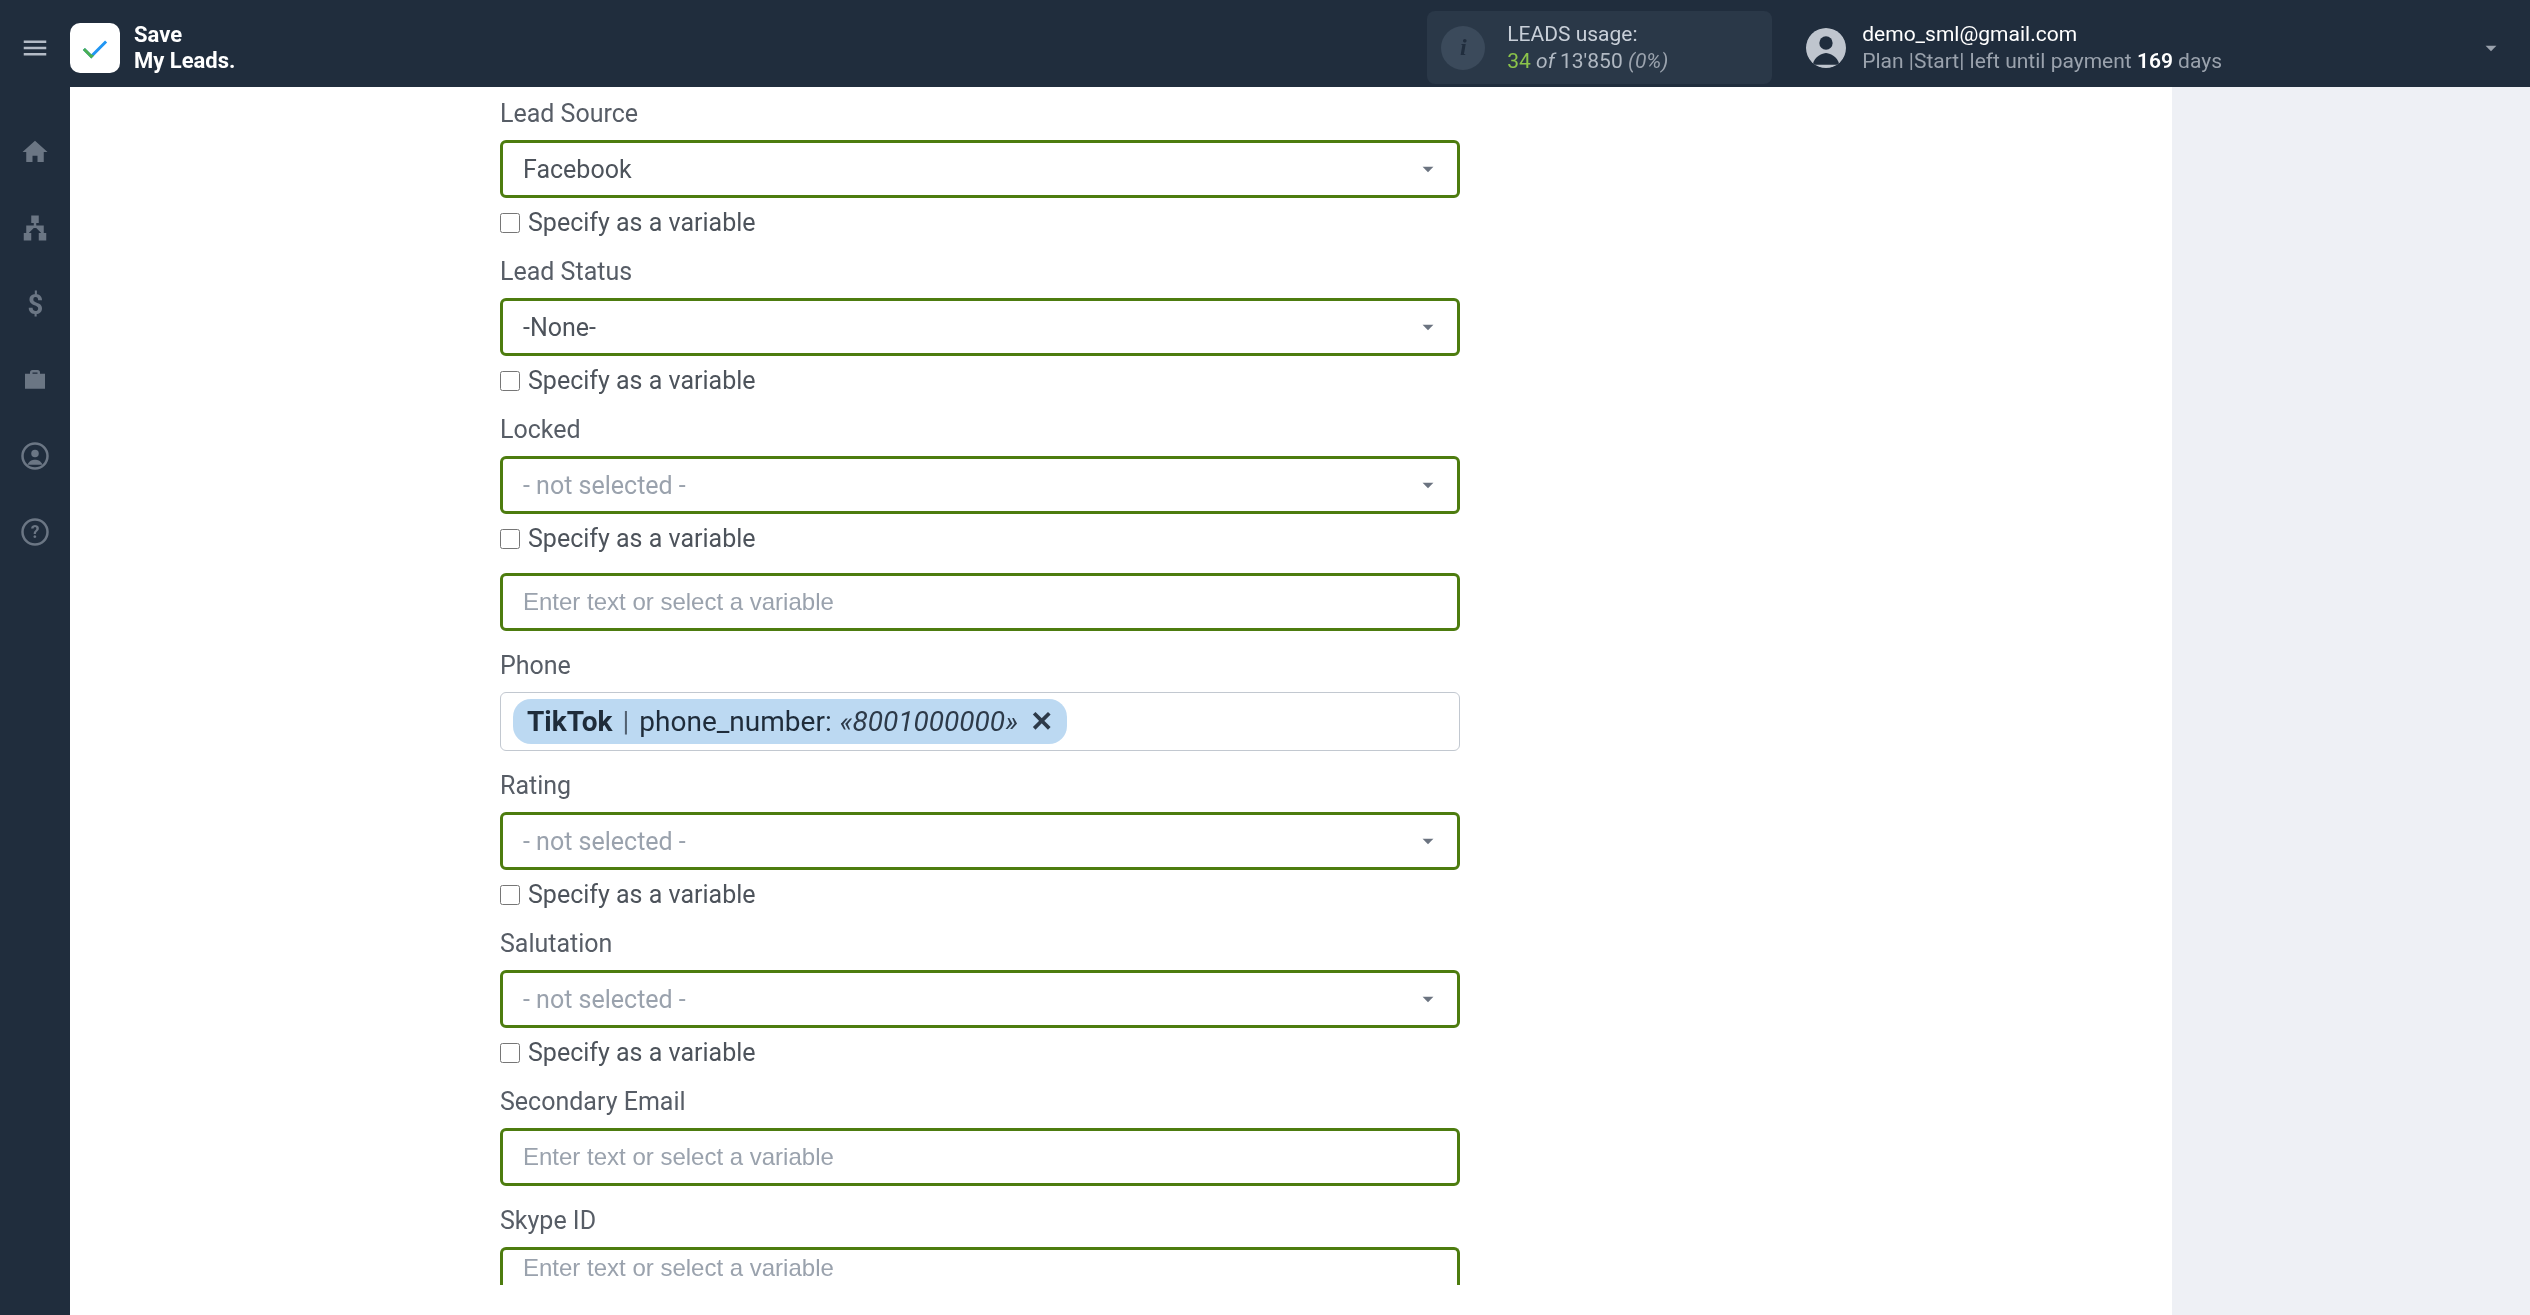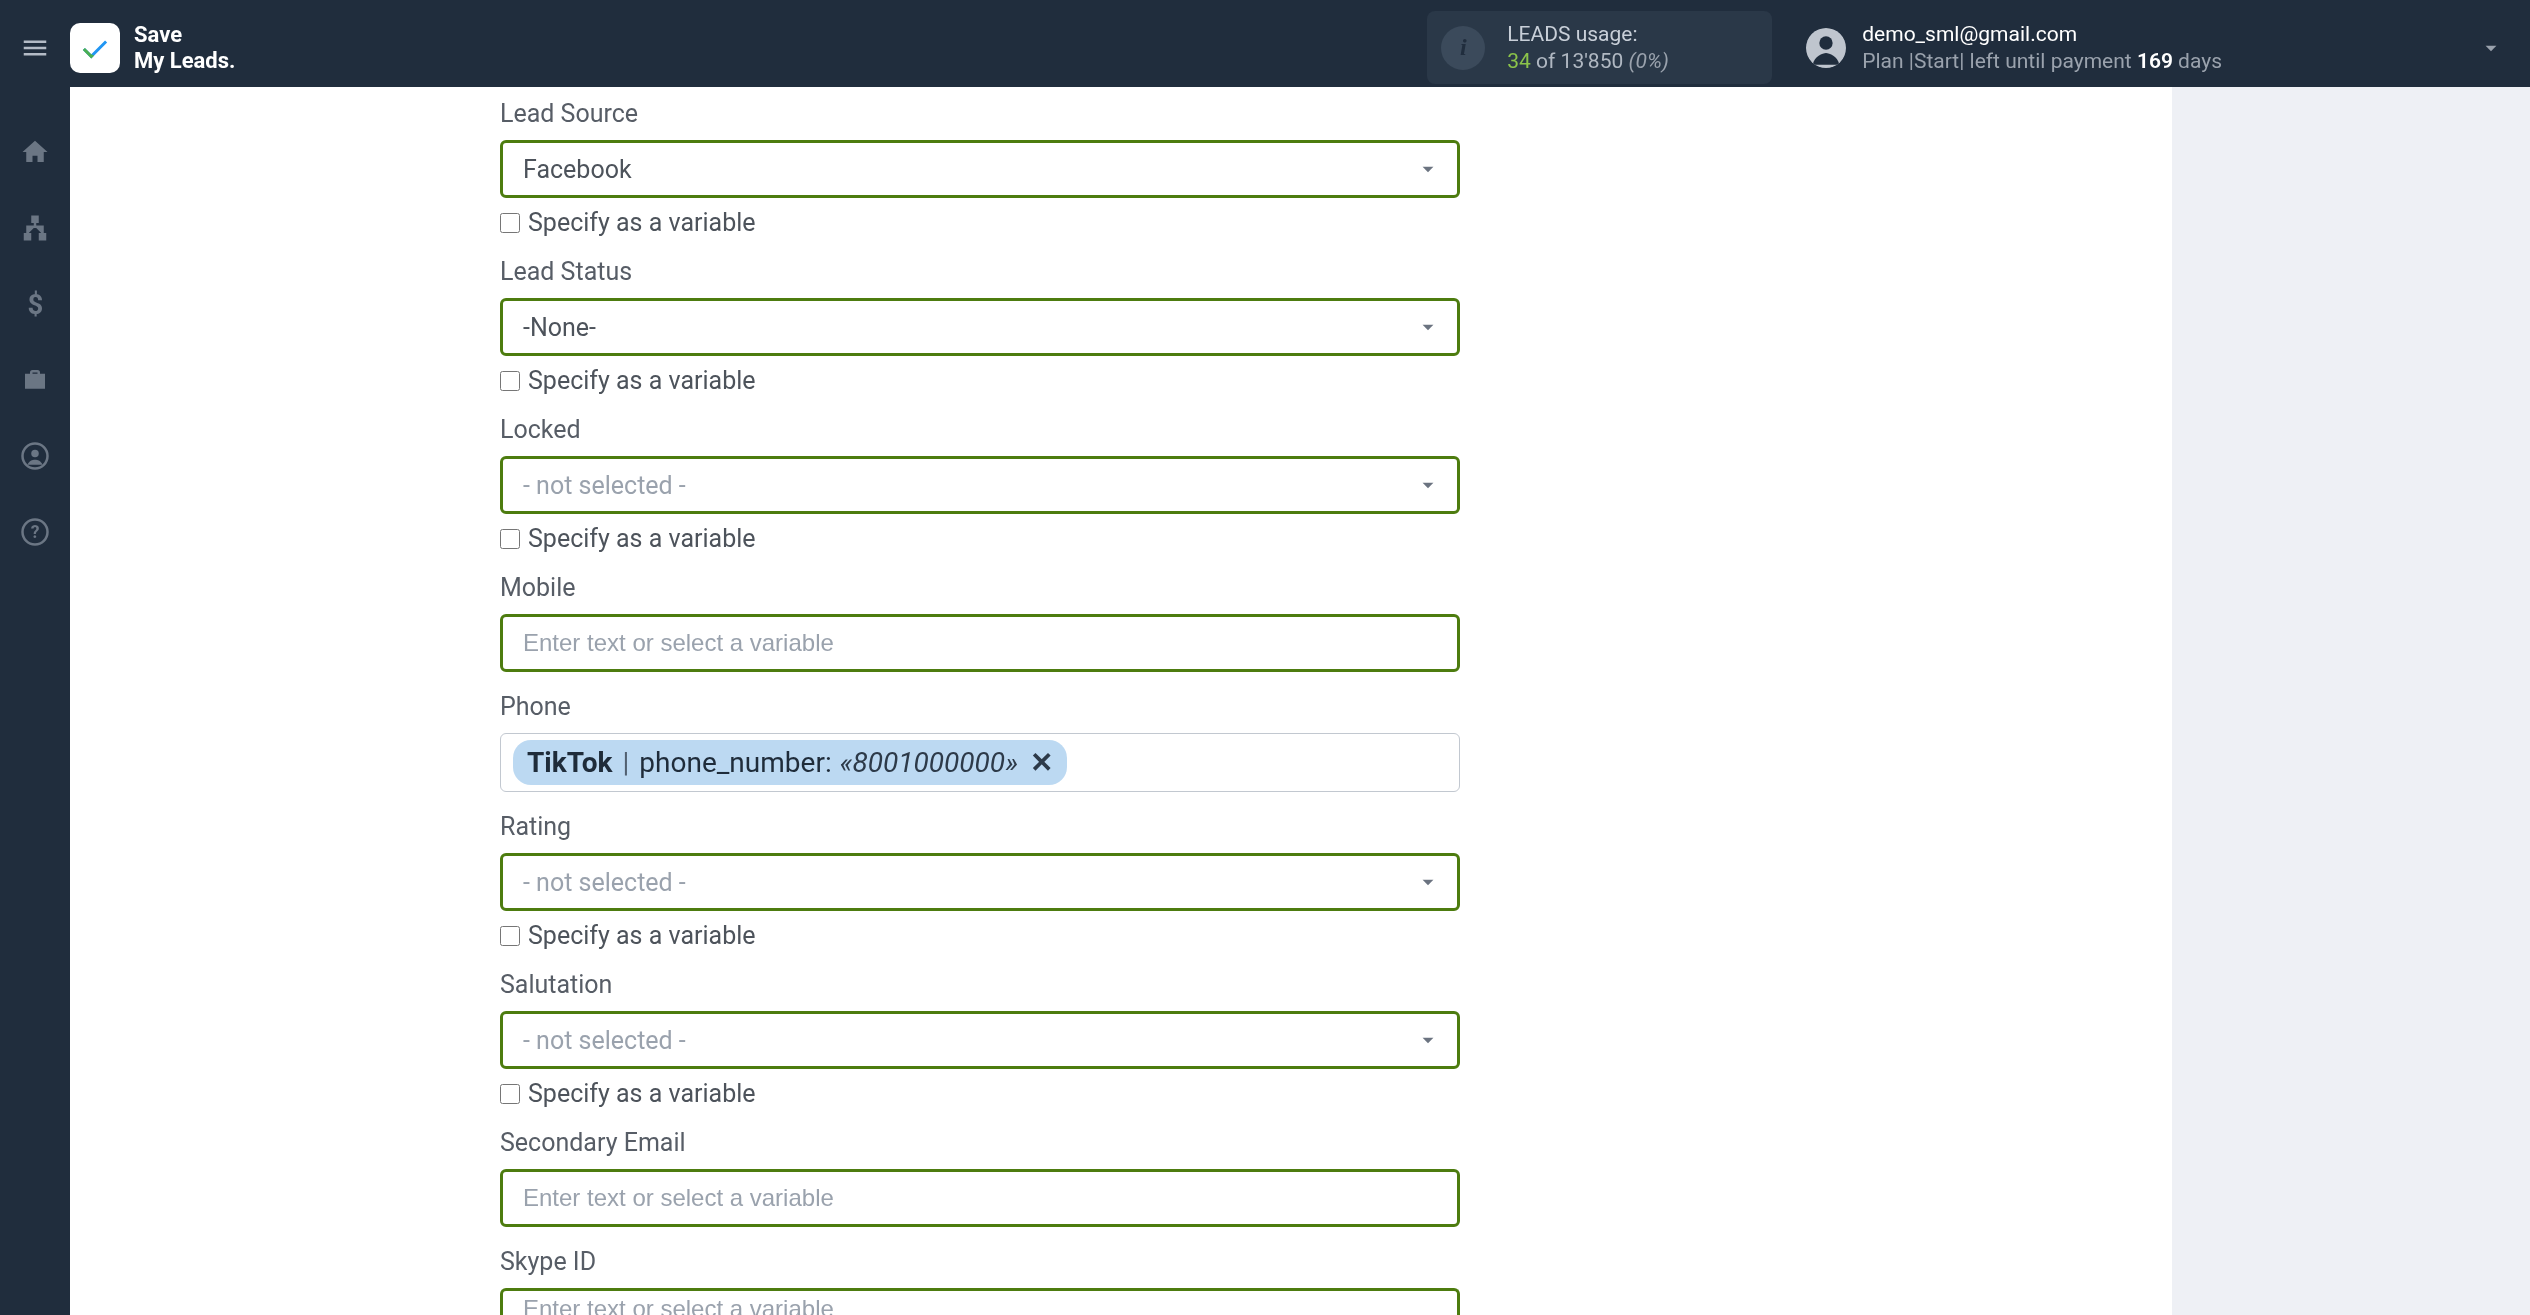--- a/index.html
+++ b/index.html
@@ -53,21 +53,21 @@
   }
   .usage-info-icon {
     width: 44px; height: 44px; border-radius: 50%;
     background: #3b4a5b;
     display: flex; align-items: center; justify-content: center;
     color: #202d3d; font-weight: 700; font-size: 24px;
     font-family: Georgia, serif; font-style: italic;
   }
   .usage-text { font-size: 21px; color: #c8cfd8; line-height: 1.25; }
   .usage-num-green { color: #8bc34a; }
-  .usage-of { color: #b0b8c2; text-align: center; }
+  .usage-of { font-style: italic; color: #b0b8c2; text-align: center; }
   .usage-total { color: #b0b8c2; }
   .usage-pct { color: #9aa2ad; font-style: italic; }
 
   .user-block { display: flex; align-items: center; gap: 16px; }
   .avatar-icon {
     width: 40px; height: 40px; border-radius: 50%;
     background: #6b7684;
     display: flex; align-items: center; justify-content: center;
     overflow: hidden;
   }
@@ -324,21 +324,20 @@
                 <path d="M7 10l5 5 5-5z"></path>
               </svg></span>
         </div>
         <div class="check-row">
           <input type="checkbox" id="cb-lk" style="">
           <label for="cb-lk">Specify as a variable</label>
         </div>
       </div>
 
       <div class="field-block">
-        <div class="field-label">Mobile</div>
         <div class="input-box">
           <input type="text" placeholder="Enter text or select a variable" style="">
         </div>
       </div>
 
       <div class="field-block">
         <div class="field-label">Phone</div>
         <div class="chip-container">
           <div class="chip">
             <span class="chip-src">TikTok</span>

